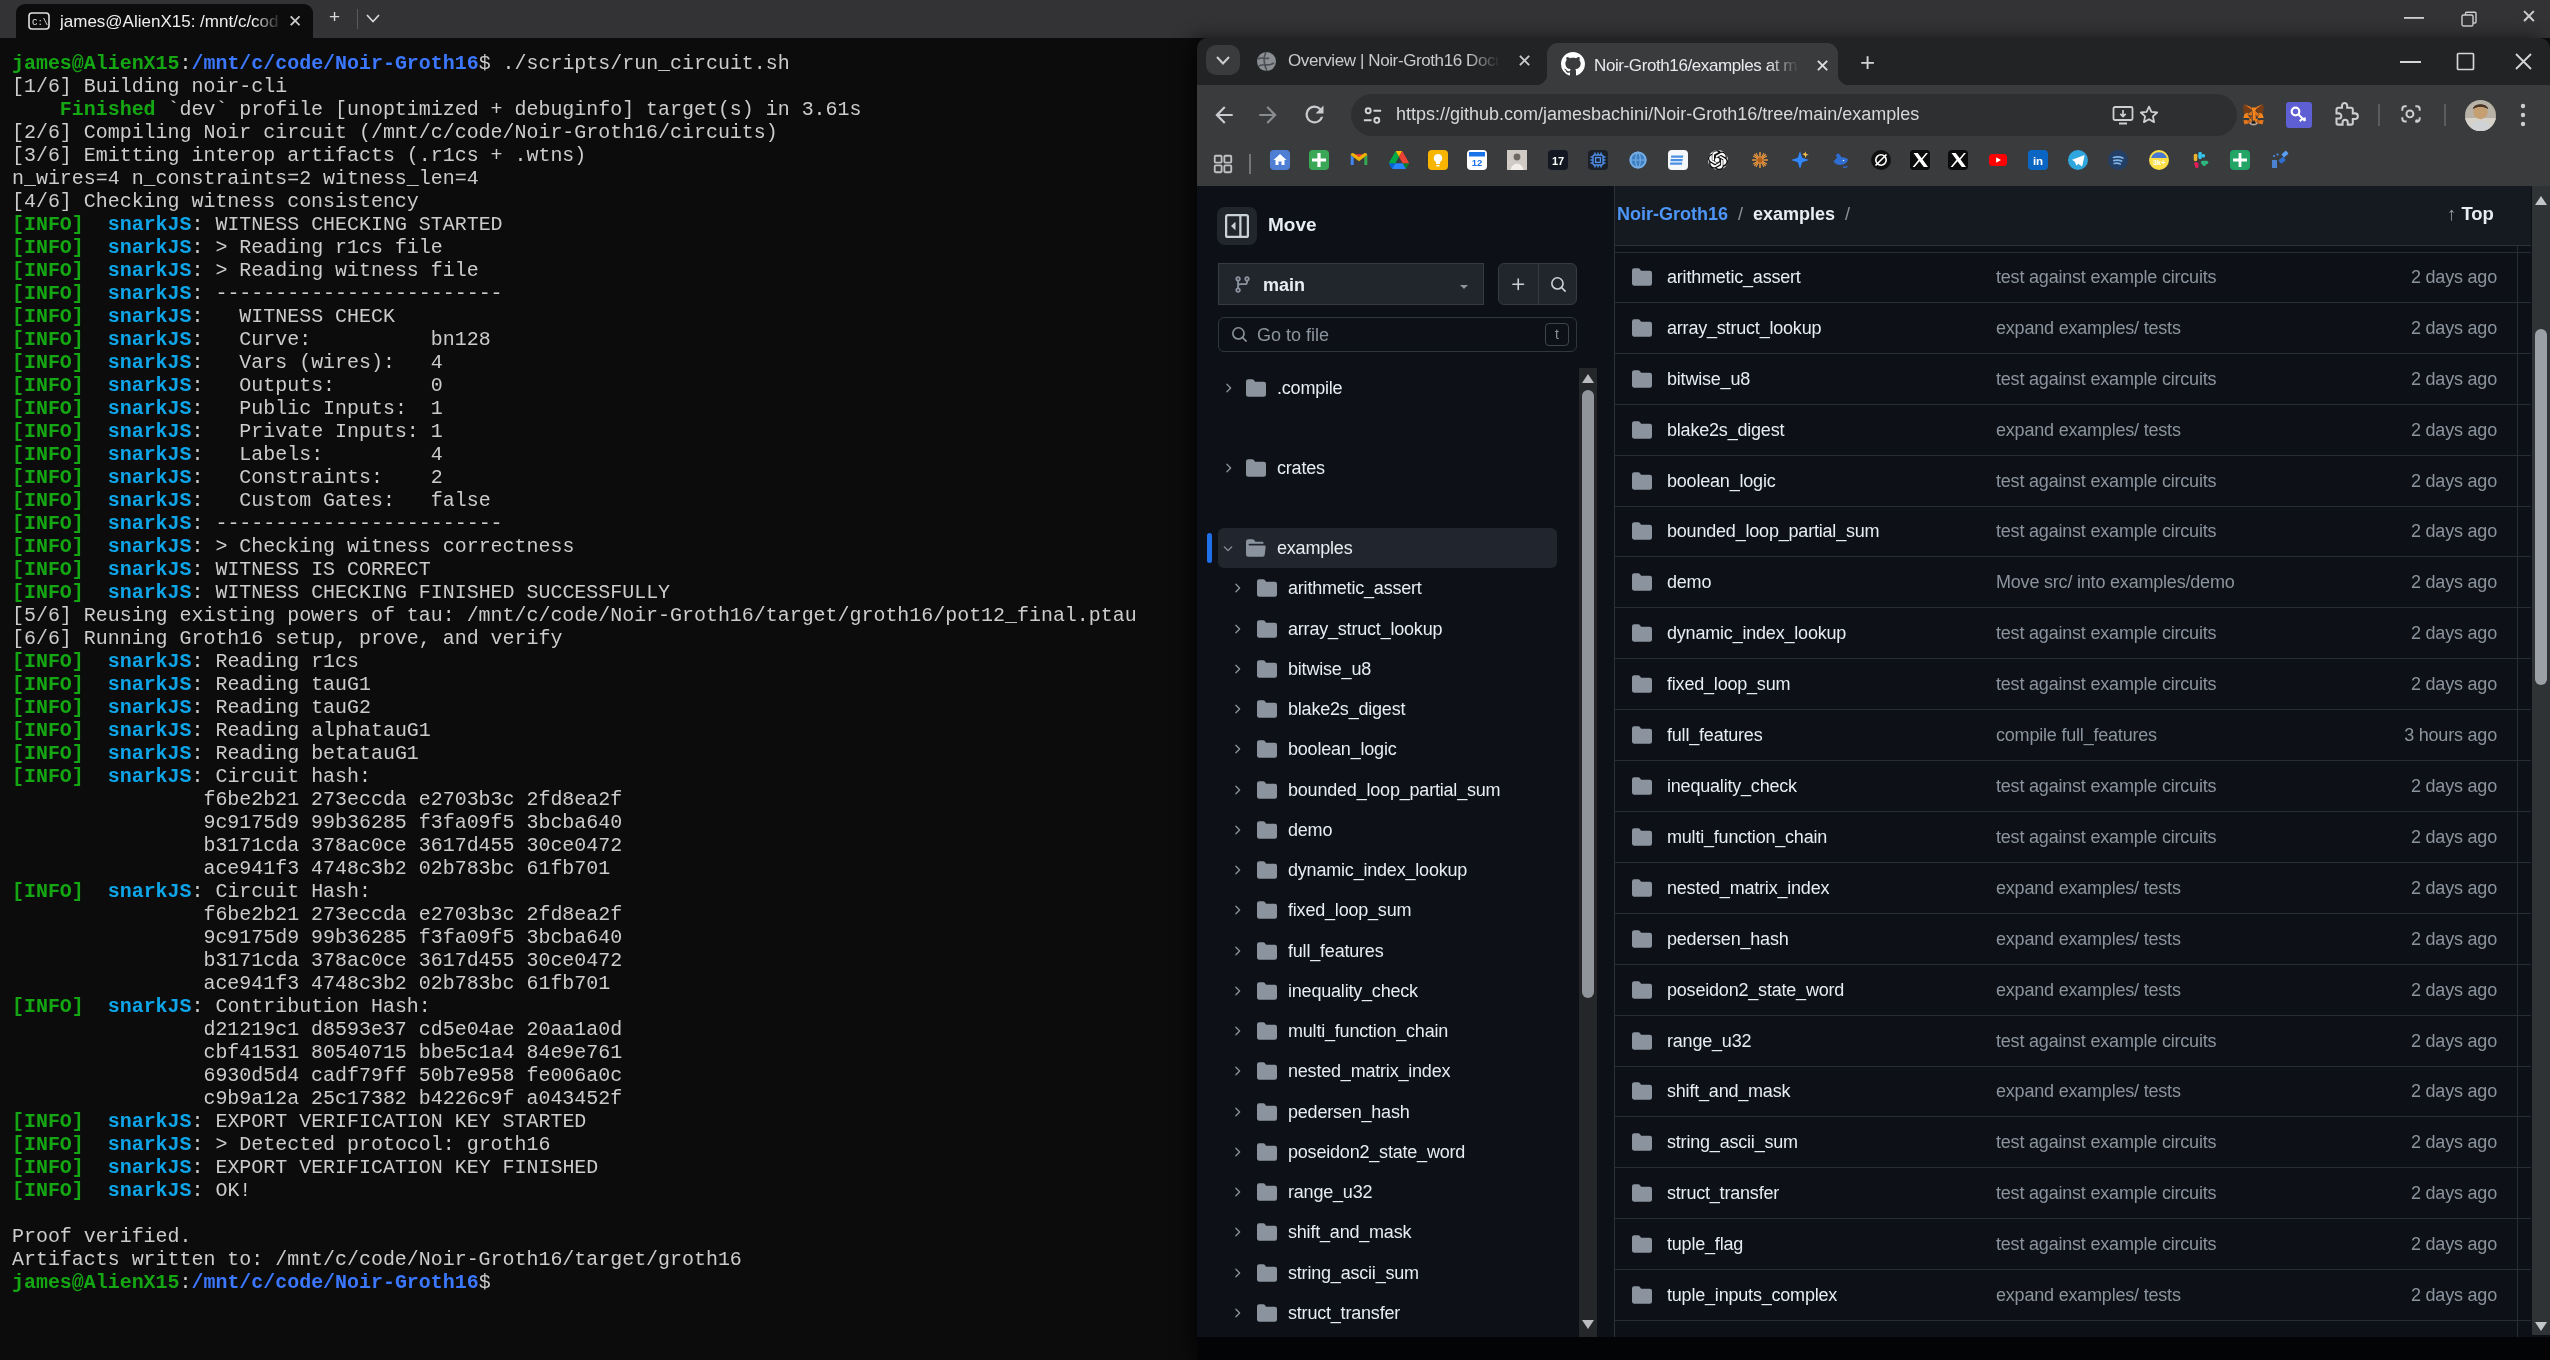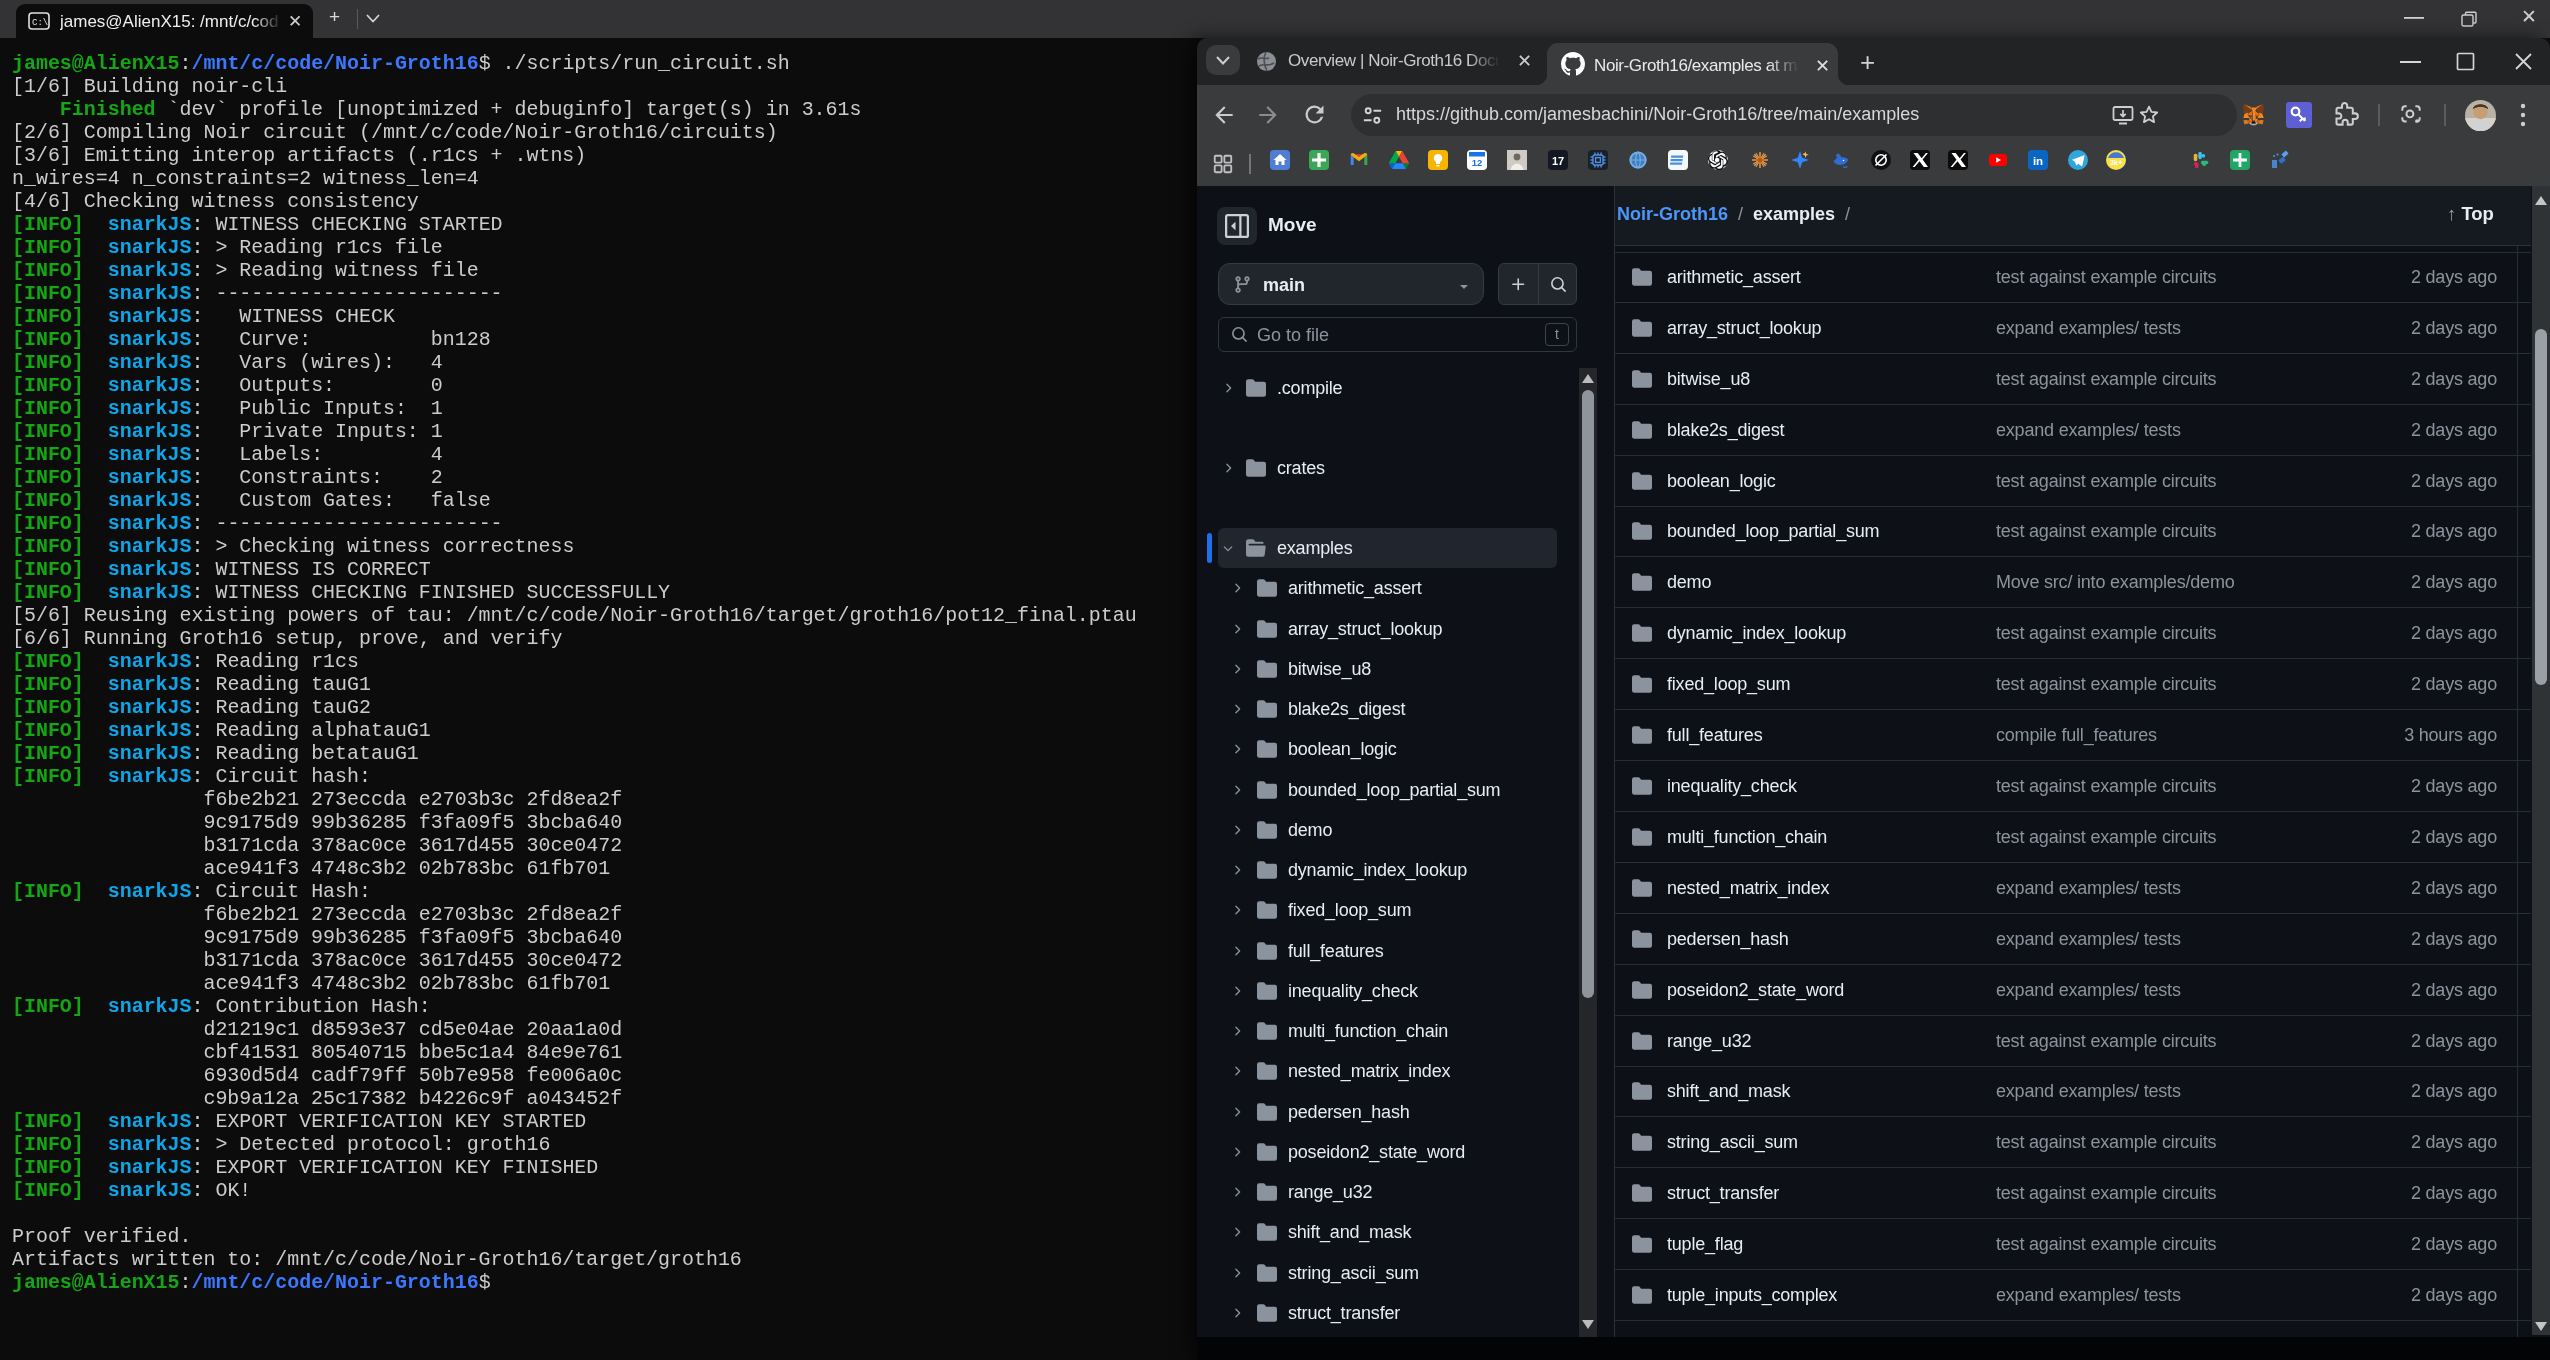--- a/index.html
+++ b/index.html
@@ -331,21 +331,21 @@
           </svg></div>
     <div class="fav" style="left:831px;background:#0a66c2"><svg width="20" height="20" viewBox="0 0 20 20">
             <text x="10" y="15" font-size="11.5" font-weight="bold" fill="#fff" text-anchor="middle" font-family="Liberation Sans">in</text>
           </svg></div>
     <div class="fav" style="left:871px;background:#2fa6dd;border-radius:50%"><svg width="20" height="20" viewBox="0 0 20 20">
             <path d="M4 9.8 15.5 5.4c.6-.2 1.1.2.9.9l-2 9.3c-.15.6-.55.75-1.1.45l-3-2.2-1.45 1.4c-.3.3-.55.3-.75-.15L7 11.9z" fill="#fff"></path>
           </svg></div>
     <div class="fav" style="left:911px;background:#233f66;border-radius:50%"><svg width="20" height="20" viewBox="0 0 20 20" fill="none" stroke="#7fb3e8" stroke-width="1.7" stroke-linecap="round">
             <path d="M5.5 7.5c3-1 6.5-.8 9.3.6M5.8 10.6c2.6-.8 5.5-.6 7.8.5M6.2 13.5c2.1-.6 4.3-.45 6.1.4"></path>
           </svg></div>
-    <div class="fav" style="left:909px;border-radius:50%;background:#fde047"><svg width="20" height="20" viewBox="0 0 20 20">
+    <div class="fav" style="left:952px;border-radius:50%;background:#fde047"><svg width="20" height="20" viewBox="0 0 20 20">
             <path d="M2 8a8.5 8.5 0 0 1 16 0z" fill="#4877d4"></path>
             <text x="10" y="15" font-size="7.5" font-weight="bold" fill="#fff" text-anchor="middle" font-family="Liberation Sans">3k+</text>
           </svg></div>
     <svg class="fav" style="left:993px" viewBox="0 0 24 24">
           <rect x="10" y="2" width="4.2" height="9" rx="2.1" fill="#36c5f0"></rect>
           <rect x="13" y="13" width="9" height="4.2" rx="2.1" fill="#2eb67d"></rect>
           <rect x="2" y="6.8" width="9" height="4.2" rx="2.1" fill="#ecb22e" transform="rotate(90 6.5 9)"></rect>
           <rect x="6" y="15" width="4.2" height="7" rx="2.1" fill="#e01e5a"></rect>
           <circle cx="16" cy="7" r="2.2" fill="#36c5f0"></circle>
           <circle cx="17" cy="17" r="2.2" fill="#2eb67d"></circle>
@@ -365,21 +365,21 @@
   </div>
   <div id="page">
     <div id="sidebar">
     <div style="position:absolute;left:20px;top:21px;width:40px;height:38px;background:#21262d;border-radius:8px">
             <svg class="ic" style="left:8px;top:7px" width="24" height="24" viewBox="0 0 16 16" fill="#c9d1d9">
               <path d="m4.177 7.823 2.396-2.396A.25.25 0 0 1 7 5.604v4.792a.25.25 0 0 1-.427.177L4.177 8.177a.25.25 0 0 1 0-.354Z"></path>
               <path d="M1.75 0h12.5C15.216 0 16 .784 16 1.75v12.5A1.75 1.75 0 0 1 14.25 16H1.75A1.75 1.75 0 0 1 0 14.25V1.75C0 .784.784 0 1.75 0ZM1.5 1.75v12.5c0 .138.112.25.25.25H9.5v-13H1.75a.25.25 0 0 0-.25.25ZM11 14.5h3.25a.25.25 0 0 0 .25-.25V1.75a.25.25 0 0 0-.25-.25H11Z"></path>
             </svg>
           </div>
     <div style="position:absolute;left:71px;top:28px;font-size:19px;font-weight:bold;color:#e6edf3">Move</div>
-    <div style="position:absolute;left:21px;top:77px;width:266px;height:42px;background:#21262d;border:1px solid #363b42;border-radius:12px">
+    <div style="position:absolute;left:21px;top:77px;width:266px;height:42px;background:#21262d;border:1px solid #363b42;border-radius:0">
       <svg class="ic" style="left:14px;top:11px" width="19" height="19" viewBox="0 0 16 16" fill="#8b949e">
               <path d="M9.5 3.25a2.25 2.25 0 1 1 3 2.122V6A2.5 2.5 0 0 1 10 8.5H6a1 1 0 0 0-1 1v1.128a2.251 2.251 0 1 1-1.5 0V5.372a2.25 2.25 0 1 1 1.5 0v1.836A2.493 2.493 0 0 1 6 7h4a1 1 0 0 0 1-1v-.628a2.25 2.25 0 0 1-1.5-2.122ZM4.25 12a.75.75 0 1 0 0 1.5.75.75 0 0 0 0-1.5ZM3.5 3.25a.75.75 0 1 0 1.5 0 .75.75 0 0 0-1.5 0Zm8.25-.75a.75.75 0 1 0 0 1.5.75.75 0 0 0 0-1.5Z"></path>
             </svg>
       <div style="position:absolute;left:44px;top:11px;font-size:18px;font-weight:bold;color:#e6edf3">main</div>
       <svg class="ic" style="left:237px;top:14px" width="16" height="16" viewBox="0 0 16 16" fill="#8b949e">
               <path d="m4.427 7.427 3.396 3.396a.25.25 0 0 0 .354 0l3.396-3.396A.25.25 0 0 0 11.396 7H4.604a.25.25 0 0 0-.177.427Z"></path>
             </svg>
     </div>
     <div style="position:absolute;left:301px;top:77px;width:79px;height:42px;background:#21262d;border:1px solid #363b42;border-radius:6px">
       <div style="position:absolute;left:39px;top:0;width:1px;height:40px;background:#363b42"></div>

